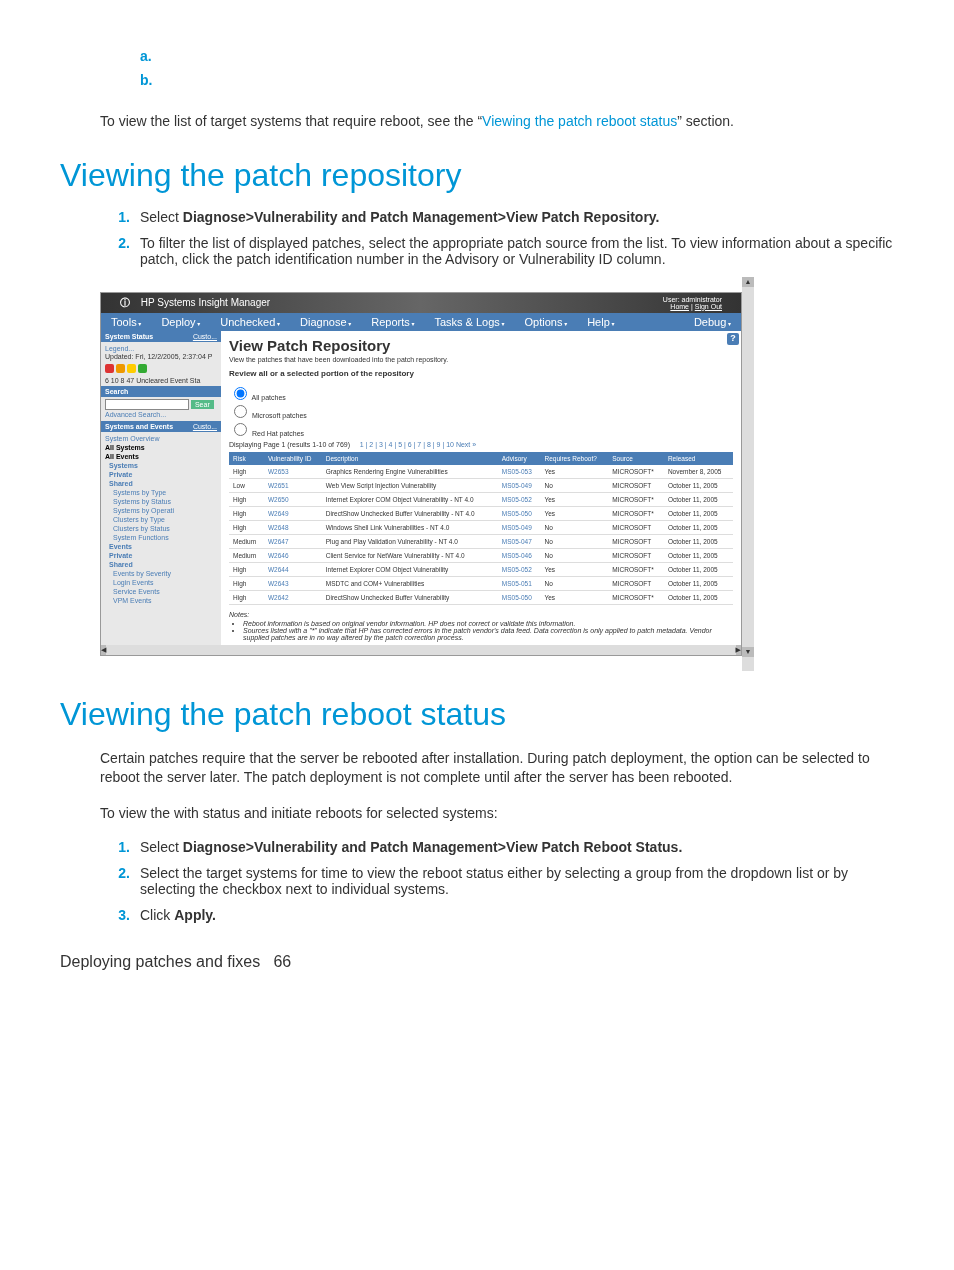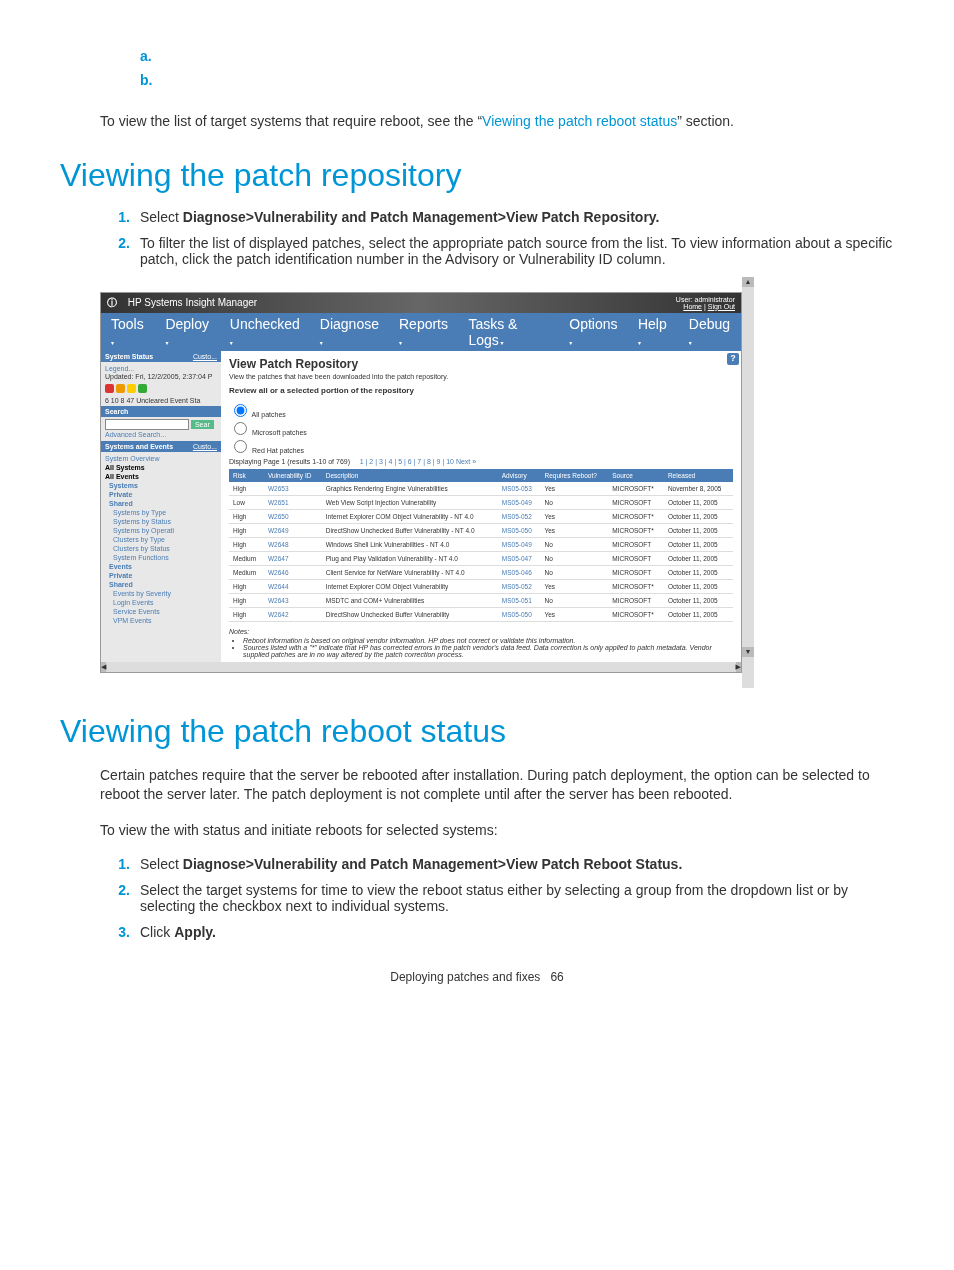--- a/index.html
+++ b/index.html
@@ -16,48 +16,49 @@
   .ol-num { color: #0096d6; font-weight: bold; min-width: 30px; text-align: right; padding-right: 10px; }
   .ol-body { flex: 1; }
   .sub-ol { list-style: none; padding: 0; margin: 8px 0 0 0; }
   .sub-ol > li { margin-bottom: 8px; display: flex; }
   .sub-num { color: #0096d6; font-weight: bold; min-width: 20px; padding-right: 10px; }
   .link { color: #0096d6; }
   h1 { color: #0096d6; font-weight: normal; font-size: 32px; margin: 25px 0 15px 0; }
   p { margin: 16px 0; line-height: 1.4; }
   .indent { margin-left: 40px; }
   .bold { font-weight: bold; }
-  .footer { text-align: center; font-size: 12px; margin-top: 30px; }
+  .footer { text-align: left; font-size: 16px; margin-top: 30px; }
 
   
   .shot {
     width: 640px;
     margin: 15px 0 15px 40px;
     border: 1px solid #999;
     font-size: 8px;
     font-family: Verdana, sans-serif;
     background: #fff;
   }
   .shot-titlebar {
     background: linear-gradient(to right, #333, #666, #333);
     color: #fff;
-    padding: 3px 6px;
+    padding: 3px 19px;
     font-size: 10px;
     display: flex;
     align-items: center;
     justify-content: space-between;
   }
   .shot-titlebar .hp-logo { font-weight: bold; margin-right: 8px; }
   .shot-titlebar .right { font-size: 7px; text-align: right; }
   .shot-titlebar .right a { color: #fff; text-decoration: underline; cursor: pointer; }
   .shot-menubar {
     background: #4a7db5;
     color: #fff;
     display: flex;
-    font-size: 14px;
+    font-size: 11px;
+    justify-content: flex-end;
   }
   .shot-menubar .menu-item { padding: 3px 10px; cursor: pointer; }
   .shot-menubar .menu-item::after { content: " \25BE"; font-size: 6px; }
   .shot-body { display: flex; }
   .shot-sidebar {
     width: 120px;
     background: #e8e8e8;
     font-size: 7px;
   }
   .side-head {
@@ -73,21 +74,21 @@
   .side-link { color: #4a7db5; cursor: pointer; display: block; padding: 1px 0 1px 8px; }
   .side-link.b { color: #4a7db5; font-weight: bold; padding-left: 4px; }
   .side-link.bb { color: #000; font-weight: bold; padding-left: 0; }
   .side-icons { padding: 2px 4px; display:flex; gap:2px; align-items:center;}
   .ic { display:inline-block; width:9px; height:9px; border-radius:2px;}
   .ic.r{background:#d33;} .ic.o{background:#e90;} .ic.y{background:#fc0;} .ic.g{background:#3a3;}
   .search-box { width: 80px; font-size:7px; border:1px solid #888; padding:1px;}
   .search-btn { background:#5b8; color:#fff; border:none; font-size:7px; padding:1px 4px;}
   .shot-main { flex: 1; padding: 4px 8px; position: relative; }
   .helpq { position:absolute; top:2px; right:2px; width:12px; height:12px; background:#4a7db5; color:#fff; text-align:center; font-weight:bold; font-size:9px; border-radius:2px;}
-  .main-title { font-size: 12px; font-weight: bold; margin: 2px 0; }
+  .main-title { font-size: 15px; font-weight: bold; margin: 2px 0; }
   .main-sub { font-size: 7px; margin-bottom: 6px; }
   .main-sec { font-size: 8px; font-weight: bold; margin: 6px 0; }
   .radio-row { font-size:7px; margin:1px 0; }
   .pager { font-size:7px; margin:4px 0; }
   .pager .pg { color:#4a7db5; cursor:pointer; }
   .shot-table { width:100%; border-collapse: collapse; font-size:6.5px; }
   .shot-table th { background:#4a7db5; color:#fff; text-align:left; padding:3px 4px; font-weight:normal; }
   .shot-table td { padding:3px 4px; border-bottom:1px solid #ddd; vertical-align: top; }
   .shot-table td.l { color:#4a7db5; cursor:pointer; }
   .notes { font-size:7px; font-style: italic; margin-top:6px; }

